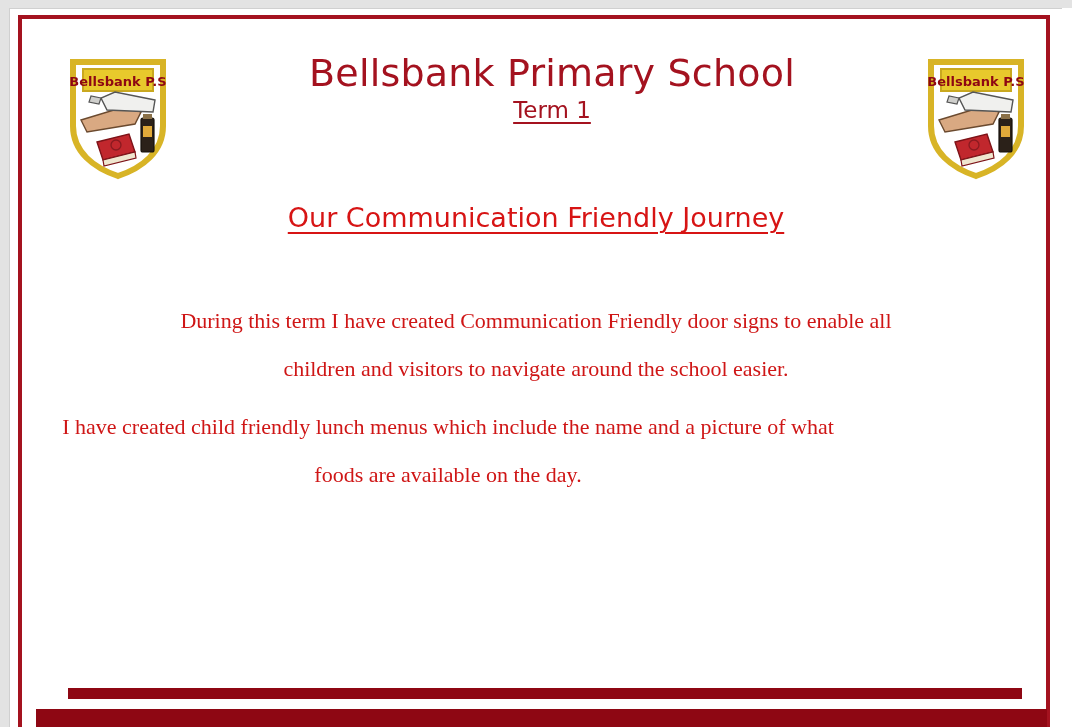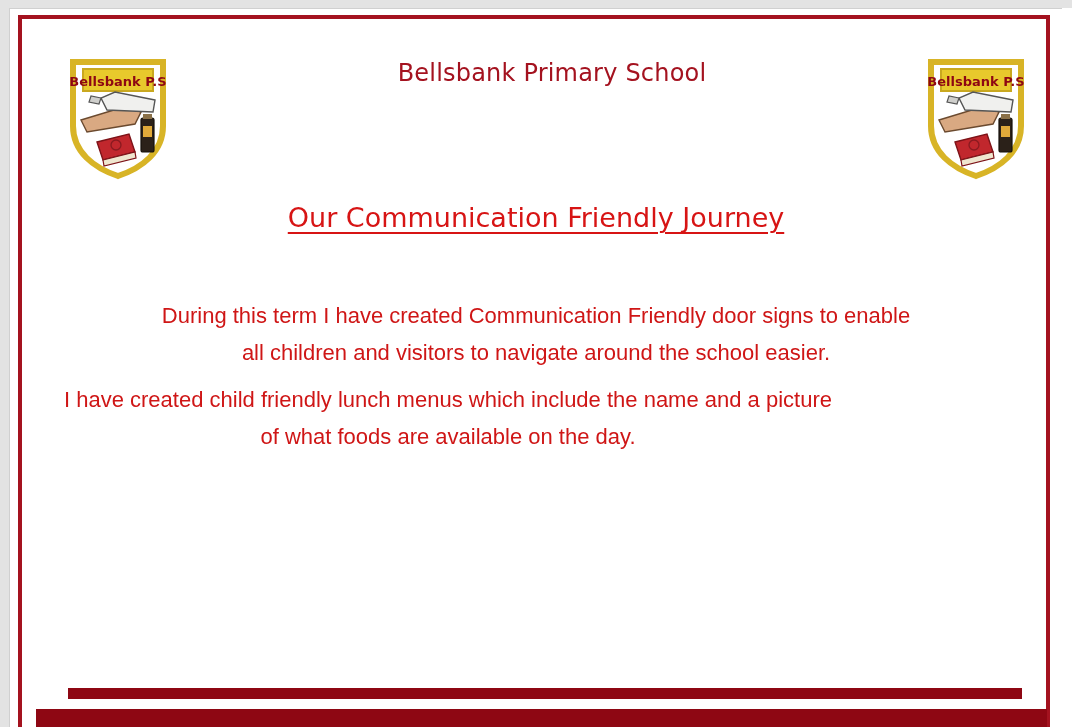--- a/index.html
+++ b/index.html
@@ -75,21 +75,21 @@
   .crest.right { left: 903px; }
 
   .title-block {
     position: absolute;
     left: 180px; top: 44px;
     width: 700px;
     text-align: center;
   }
   .school-title {
     font-family: "DejaVu Sans", sans-serif;
-    font-size: 24px;
+    font-size: 38px;
     line-height: 40px;
     color: #a4121f;
     letter-spacing: 0.2px;
     white-space: nowrap;
   }
   .term-label {
     margin-top: 2px;
     font-family: "DejaVu Sans", sans-serif;
     font-size: 23px;
     line-height: 30px;
@@ -113,23 +113,23 @@
     line-height: 34px;
     color: #d71414;
     text-decoration: underline;
     text-underline-offset: 5px;
     text-decoration-thickness: 2px;
   }
   .para {
     margin: 0 auto;
     width: 760px;
     text-align: center;
-    font-family: Liberation Sans, sans-serif;
+    font-family: Liberation Serif, serif;
     font-size: 22px;
-    line-height: 37px;
+    line-height: 48px;
     color: #cf1616;
   }
   .para.first  { margin-top: 62px; }
   .para.second { margin-top: 10px; width: 790px; margin-left: 43px; }
 
   
   .bar-thin {
     position: absolute;
     left: 58px; top: 679px;
     width: 954px; height: 11px;
@@ -173,20 +173,21 @@
           <g>
             <rect x="74" y="62" width="13" height="34" rx="2" fill="#2b2119" stroke="#15100b" stroke-width="1.2"></rect>
             <rect x="76" y="70" width="9" height="11" fill="#e0a93a"></rect>
             <rect x="76" y="58" width="9" height="5" fill="#8a7048"></rect>
           </g>
         </svg>
       </div>
 
       <div class="title-block">
         <div class="school-title">Bellsbank Primary School</div>
+        <div class="term-label">Term 1</div>
       </div>
 
       <div class="crest right">
         <svg viewBox="0 0 102 124" width="102" height="124" aria-hidden="true">
           <path d="M6 6 H96 V70 C96 96 75 112 51 120 C27 112 6 96 6 70 Z" fill="#ffffff" stroke="#d8b426" stroke-width="6"></path>
           <rect x="16" y="13" width="70" height="22" fill="#e8c92c" stroke="#c9a81f" stroke-width="2"></rect>
           <text x="51" y="30" text-anchor="middle" font-family="DejaVu Sans, sans-serif" font-size="13" font-weight="bold" fill="#8e0713">Bellsbank P.S</text>
           <path d="M14 64 L60 50 L74 56 L68 68 L20 76 Z" fill="#d9a982" stroke="#6b4a2f" stroke-width="1.4"></path>
           <path d="M88 44 L48 36 L34 42 L40 54 L86 56 Z" fill="#f0f0ee" stroke="#555" stroke-width="1.4"></path>
           <path d="M34 42 L24 40 L22 46 L32 48 Z" fill="#cfcfcc" stroke="#555" stroke-width="1.2"></path>

